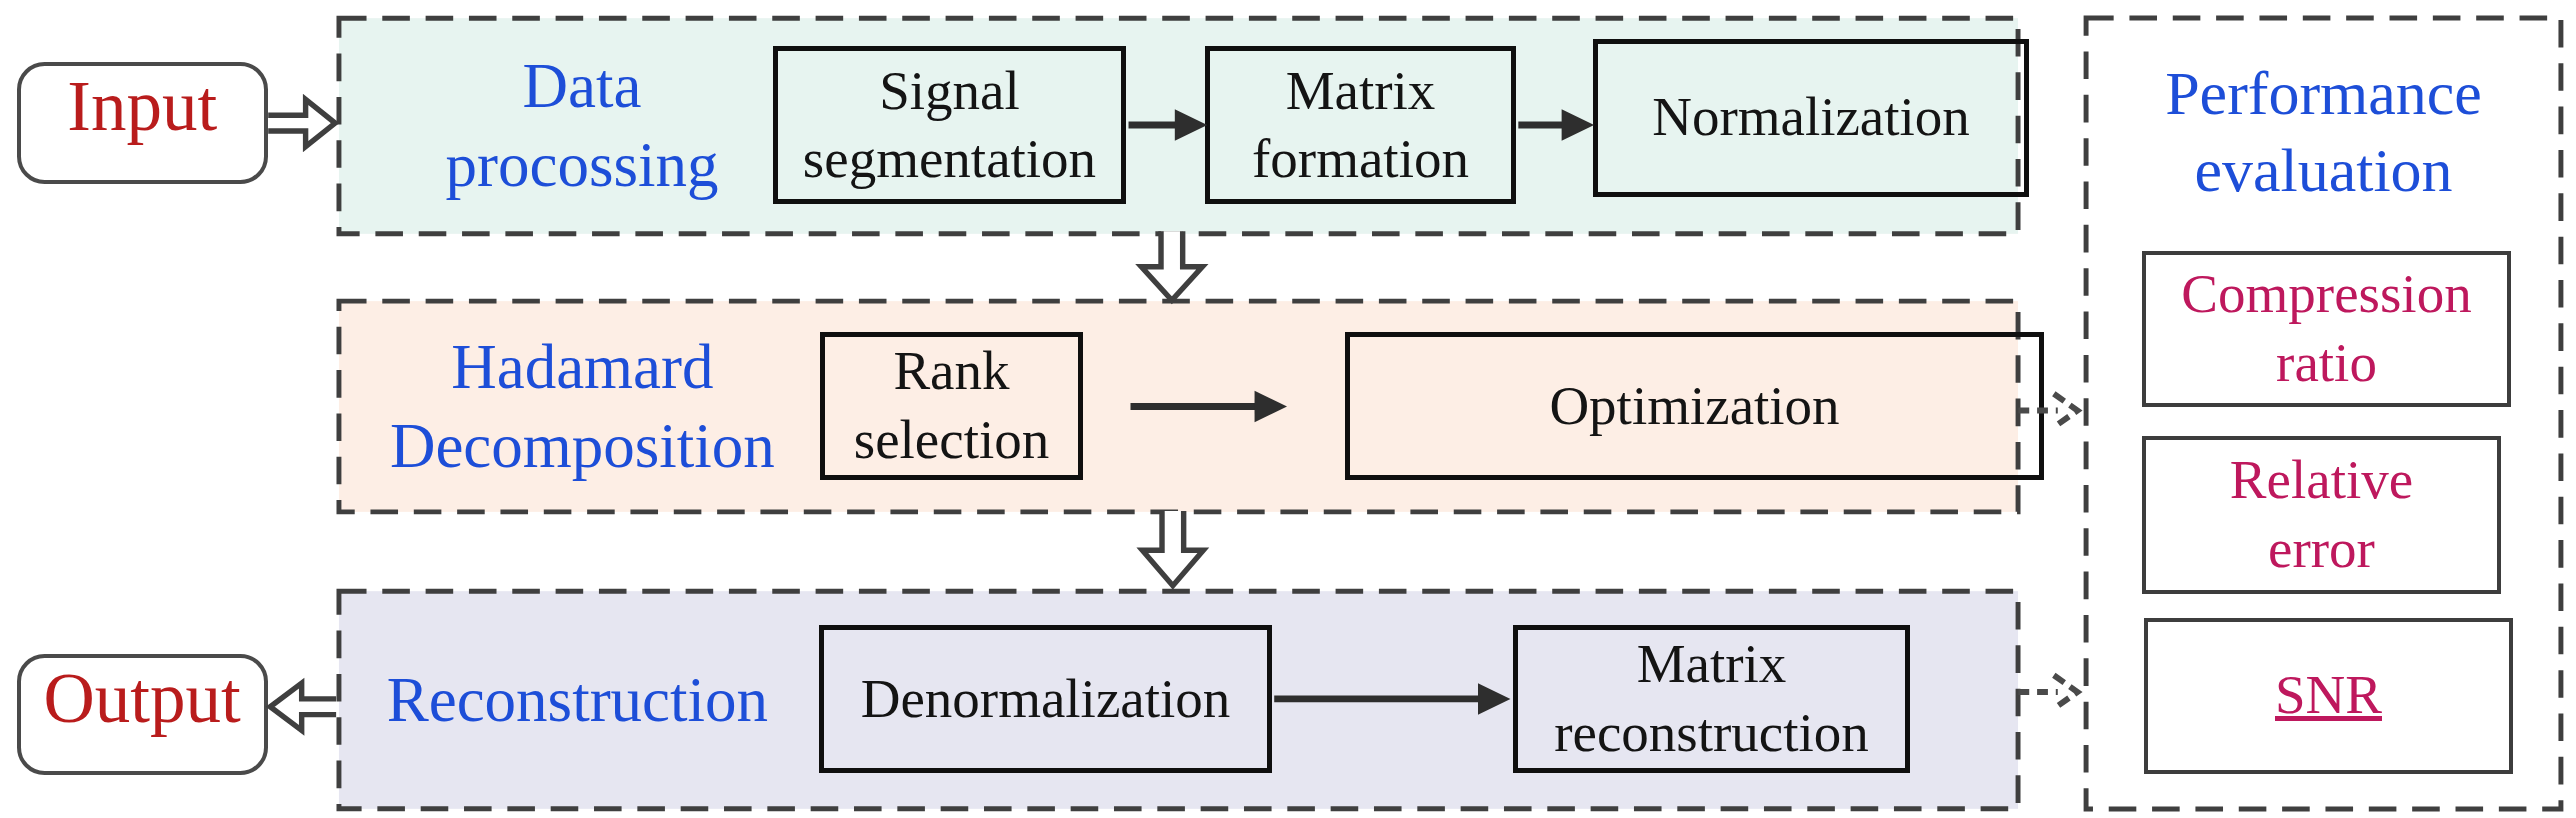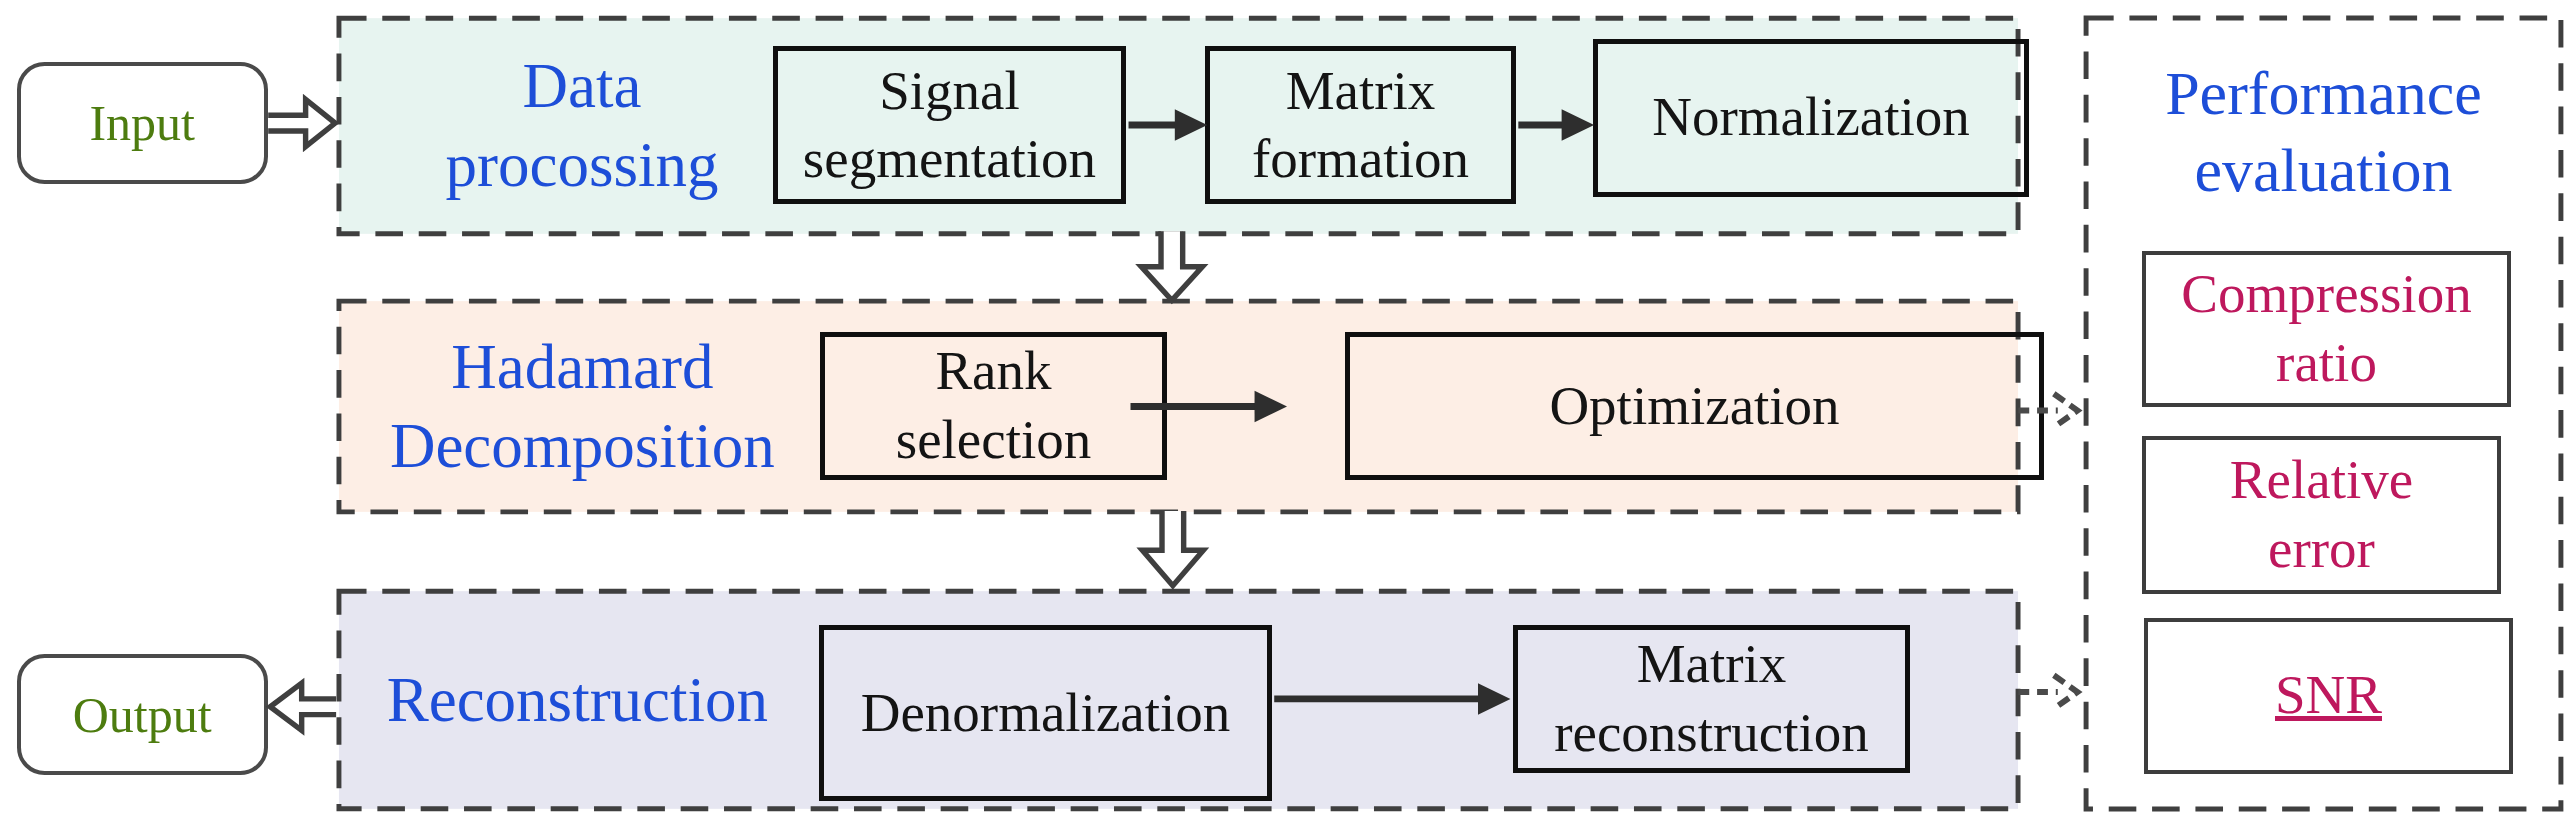--- a/index.html
+++ b/index.html
@@ -17,22 +17,22 @@
     position:absolute;display:flex;align-items:center;justify-content:center;text-align:center;
     border:5.9px solid #0f0f0f;color:#141414;font-size:55px;line-height:1.25;
     white-space:pre-line;box-sizing:border-box;background:transparent;
   }
   .pnode{
     position:absolute;display:flex;align-items:center;justify-content:center;text-align:center;
     border:4.9px solid #3d3d3d;color:#be185d;font-size:55px;line-height:1.25;
     white-space:pre-line;box-sizing:border-box;background:#ffffff;
   }
   .terminal{
-    position:absolute;display:flex;align-items:center;justify-content:center;text-align:center;
-    border:4.9px solid #4a4a4a;border-radius:27.6px;color:#4d7c0f;font-size:50px;
+    position:absolute;display:flex;justify-content:center;text-align:center;
+    border:4.9px solid #4a4a4a;border-radius:27.6px;color:#b91c1c;font-size:71px;
     box-sizing:border-box;background:#ffffff;
   }
   .overlay{position:absolute;left:0;top:0;pointer-events:none;}
 </style>
 </head>
 <body>
 
 <div id="stage">
 
   <div class="terminal" style="left:16.7px;top:62px;width:251px;height:122px;">
@@ -51,31 +51,31 @@
 formation</div>
     <div class="node" style="left:1257px;top:24px;width:436px;height:158px;">Normalization</div>
   </div>
 
   <div class="panel" style="left:336px;top:298px;width:1685px;height:217px;">
     <svg class="panel-fill" width="1685" height="217" viewBox="0 0 1711 220">
       <rect x="3" y="3" width="1705" height="214" fill="#fdeee5" stroke="#3f3f3f" stroke-width="5" stroke-dasharray="28 16"></rect>
     </svg>
     <div class="panel-label" style="left:4.9px;top:0;width:483px;height:217px;">Hadamard
 Decomposition</div>
-    <div class="node" style="left:484px;top:34px;width:347px;height:148px;">Rank
+    <div class="node" style="left:484px;top:34px;width:263px;height:148px;">Rank
 selection</div>
     <div class="node" style="left:1009px;top:34px;width:699px;height:148px;">Optimization</div>
   </div>
 
   <div class="panel" style="left:336px;top:588px;width:1685px;height:224px;">
     <svg class="panel-fill" width="1685" height="224" viewBox="0 0 1711 227">
       <rect x="3" y="3" width="1705" height="221" fill="#e6e6f1" stroke="#3f3f3f" stroke-width="5" stroke-dasharray="28 16"></rect>
     </svg>
     <div class="panel-label" style="left:4.9px;top:0;width:473px;height:224px;">Reconstruction</div>
-    <div class="node" style="left:483px;top:37px;width:453px;height:176px;">Denormalization</div>
+    <div class="node" style="left:483px;top:37px;width:453px;height:148px;">Denormalization</div>
     <div class="node" style="left:1177px;top:37px;width:397px;height:148px;">Matrix
 reconstruction</div>
   </div>
 
   <div class="terminal" style="left:16.7px;top:654px;width:251px;height:121px;">
     <span>Output</span>
   </div>
 
   <div class="panel" style="left:2083px;top:14.8px;width:481px;height:797px;">
     <svg class="panel-fill" width="481" height="797" viewBox="0 0 488 809">

